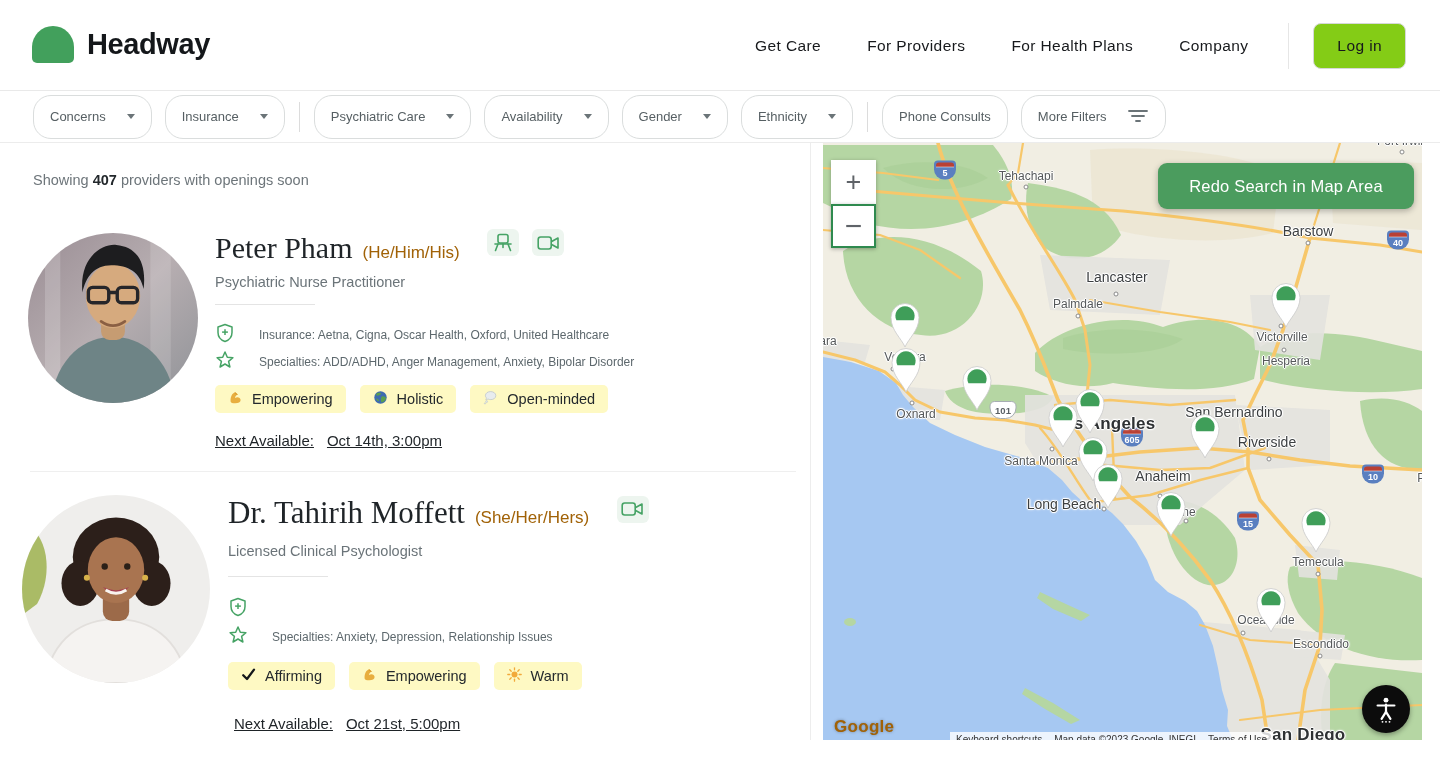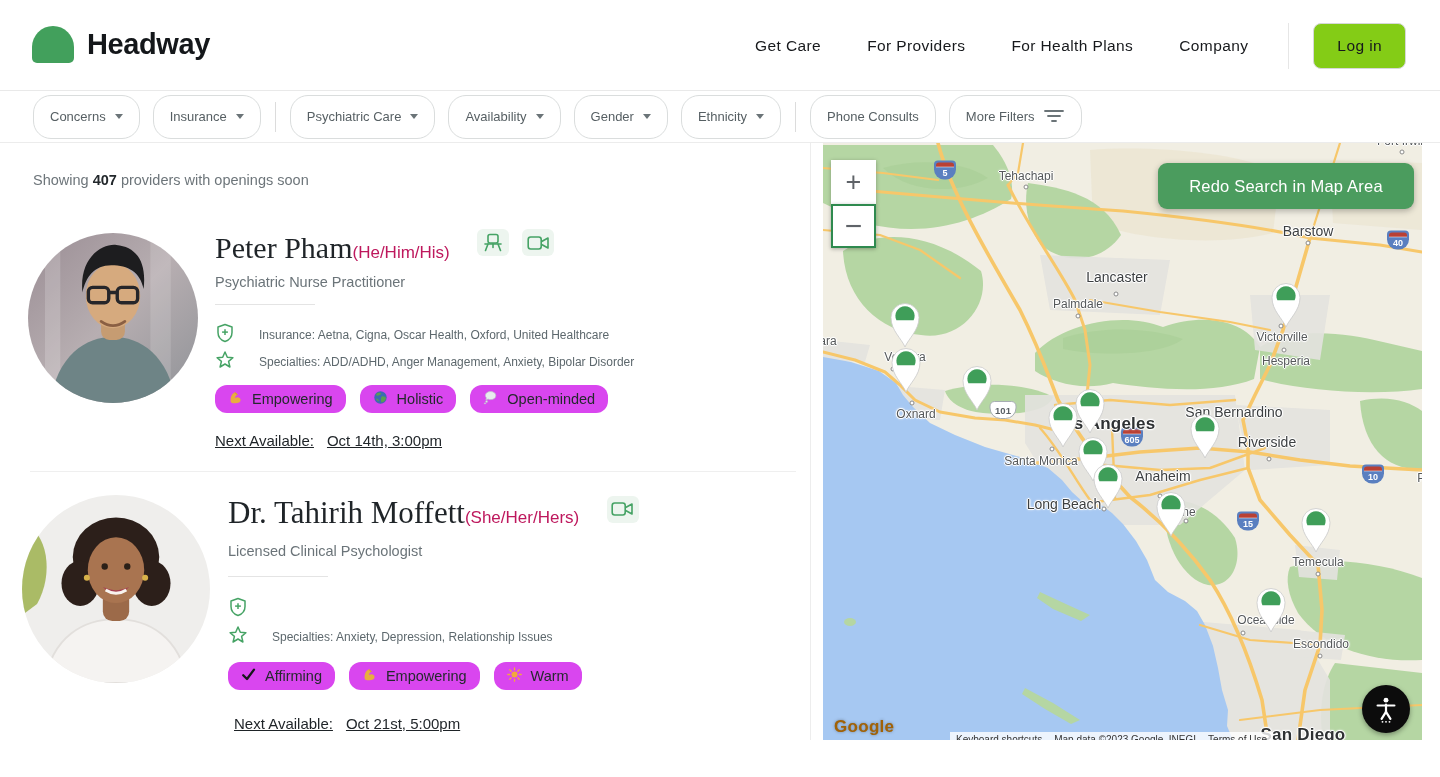--- a/index.html
+++ b/index.html
@@ -15,45 +15,45 @@
   .wordmark { margin-left:13px; font-size:29px; font-weight:bold; letter-spacing:-0.4px; color:#14171a; }
   .nav { position:absolute; right:0; top:0; height:91px; display:flex; align-items:center; padding-right:34px; }
   .nav-link { margin-left:46px; font-size:15.5px; letter-spacing:0.4px; color:#17191c; cursor:pointer; white-space:nowrap; }
   .nav-divider { width:1px; height:46px; background:#e6e6e6; margin-left:40px; }
   .login-btn { margin-left:24px; padding:13px 23px; border:1px solid #d6d8d8; border-radius:8px;
                font-size:15.5px; letter-spacing:0.4px; color:#17191c; background:#84cc16; cursor:pointer; }
 
   
   .filterbar { position:absolute; left:0; top:91px; width:1440px; height:52px; background:#fff;
                border-bottom:1px solid #ececec; display:flex; align-items:center; padding-left:33px; z-index:29; }
-  .pill { display:inline-flex; align-items:center; gap:9px; height:44px; padding:0 16px;
+  .pill { display:inline-flex; align-items:center; gap:21px; height:44px; padding:0 16px;
           border:1px solid #dadddd; border-radius:18px; font-size:13px; color:#565f63;
           background:#fff; cursor:pointer; white-space:nowrap; margin-right:13px; }
   .caret { width:0; height:0; border-left:4.5px solid transparent; border-right:4.5px solid transparent;
            border-top:5.5px solid #6b7478; }
   .vdiv { width:1px; height:30px; background:#dcdcdc; margin:0 14px 0 1px; }
   .filter-glyph { display:inline-block; }
 
   
   .list { position:absolute; left:0; top:143px; width:820px; height:634px; background:#fff;padding-left:8px; }
   .scroll-track { position:absolute; left:810px; top:143px; width:1px; height:597px; background:#ededed; }
   .summary { position:absolute; left:33px; top:29px; font-size:14.5px; color:#6d757a; }
   .summary b { color:#23282c; }
   .avatar { position:absolute; border-radius:50%; overflow:hidden; cursor:pointer; }
   .avatar svg { display:block; width:100%; height:100%; }
   .pname { position:absolute; font-family:"Liberation Serif", serif; color:#1f2428; cursor:pointer; white-space:nowrap; }
-  .pronouns { font-family:"Liberation Sans", sans-serif; font-size:17px; color:#be185d; }
+  .pronouns { font-family:"Liberation Sans", sans-serif; font-size:17px; color:#a16207; margin-left:10px; }
   .mode-icons { display:inline-flex; gap:13px; margin-left:20px; vertical-align:6px; }
   .mode-chip { width:32px; height:27px; background:#edf5ef; border-radius:6px; display:inline-flex;
                align-items:center; justify-content:center; }
   .ptitle { position:absolute; font-size:14.5px; color:#6b7479; }
   .mini-rule { position:absolute; width:100px; height:1px; background:#e4e4e4; }
   .info-row { position:absolute; display:flex; align-items:center; gap:24px; font-size:12px; color:#5d686d; white-space:nowrap; }
   .badges { position:absolute; display:flex; gap:14px; }
-  .badge { display:inline-flex; align-items:center; gap:9px; background:#d946ef; border-radius:12px;
+  .badge { display:inline-flex; align-items:center; gap:9px; background:#fef9c3; border-radius:5px;
            padding:5px 13px; font-size:14.5px; color:#24292d; }
   .next-row { position:absolute; font-size:15px; color:#1e2327;text-decoration:underline; }
   .next-row .val { margin-left:13px; color:#23282c; }
   .card-sep { position:absolute; left:30px; width:766px; height:1px; background:#efefef; }
 
   
   .map { position:absolute; left:823px; top:143px; width:599px; height:597px; overflow:hidden; background:#f1eee3; }
   .map svg.terrain { position:absolute; left:0; top:0; }
   .pins-svg { position:absolute; left:0; top:0; z-index:6; pointer-events:none; }
   .mlabel { position:absolute; transform:translate(-50%,-50%); white-space:nowrap; z-index:4;

